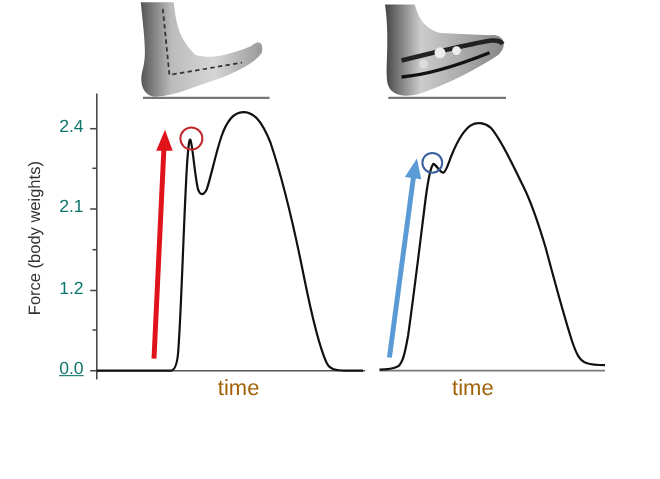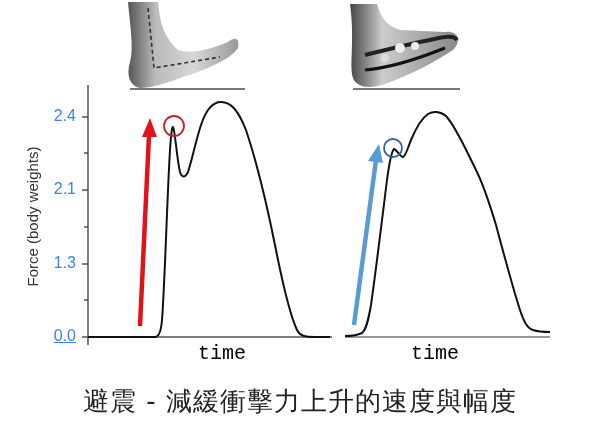--- a/index.html
+++ b/index.html
@@ -1,20 +1,20 @@
 <!DOCTYPE html>
 <html><head>
 <meta charset="utf-8">
 <style>
   html, body { margin:0; padding:0; background:#ffffff; }
   body { width:600px; height:435px; position:relative; overflow:hidden; font-family:"Liberation Sans", sans-serif; }
   .stage { position:absolute; left:0; top:0; width:600px; height:435px; }
   .ylabel { position:absolute; left:-58px; top:208px; width:180px; transform:rotate(-90deg); text-align:center; font-size:15px; color:#333; font-family:"Liberation Sans", sans-serif; }
-  .tick-label { position:absolute; left:28px; width:48px; text-align:right; font-size:16px; color:#3b82f6; font-family:"Liberation Sans", sans-serif; }
-  .xlabel { position:absolute; font-size:20px; color:#000000; font-family:Liberation Mono, monospace; }
+  .tick-label { position:absolute; left:28px; width:48px; text-align:right; font-size:16px; color:#0f766e; font-family:"Liberation Sans", sans-serif; }
+  .xlabel { position:absolute; font-size:20px; color:#a16207; font-family:Liberation Sans, sans-serif; }
   .caption { position:absolute; left:0; width:600px; top:384px; text-align:center; font-size:26px; color:#222; letter-spacing:1px; font-family:"DejaVu Sans", sans-serif; }
   .foot-img { position:absolute; }
 </style>
 </head>
 <body>
 
 <div class="stage">
 
   <svg class="foot-img" style="left:120px; top:0px;" width="130" height="95" viewBox="0 0 130 95">
     <defs>
@@ -44,21 +44,21 @@
       <circle cx="70" cy="46" r="4" fill="#eee"></circle>
       <circle cx="40" cy="58" r="4" fill="#ddd"></circle>
     <path d="M20,70 C45,68 70,60 100,48" fill="none" stroke="#111" stroke-width="3"></path>
     <line x1="8" y1="89" x2="115" y2="89" stroke="#777" stroke-width="2"></line>
   </svg>
 
   <div class="ylabel">Force (body weights)</div>
 
   <div class="tick-label" style="top:107px;">2.4</div>
   <div class="tick-label" style="top:180px;">2.1</div>
-  <div class="tick-label" style="top:254px;">1.3</div>
+  <div class="tick-label" style="top:254px;">1.2</div>
   <div class="tick-label" style="top:327px;text-decoration:underline;">0.0</div>
 
   <svg style="position:absolute; left:0; top:0;" width="600" height="435">
 
     <g stroke="#444" stroke-width="1.4">
       <line x1="88" y1="85" x2="88" y2="345"></line>
       <line x1="82" y1="117" x2="88" y2="117"></line>
       <line x1="84" y1="153" x2="88" y2="153"></line>
       <line x1="82" y1="190" x2="88" y2="190"></line>
       <line x1="84" y1="227" x2="88" y2="227"></line>
@@ -86,14 +86,13 @@
       <line x1="354" y1="325" x2="376" y2="160" stroke="#5b9bd5" stroke-width="4.5"></line>
       <polygon points="379,144 368,161 383,163" fill="#5b9bd5"></polygon>
     </g>
 
     <circle cx="393" cy="148" r="9" fill="none" stroke="#3a5f9e" stroke-width="1.8"></circle>
   </svg>
 
   <div class="xlabel" style="left:198px; top:342px;">time</div>
   <div class="xlabel" style="left:411px; top:342px;">time</div>
 
-  <div class="caption">避震 - 減緩衝擊力上升的速度與幅度</div>
 </div>
 
 </body></html>

